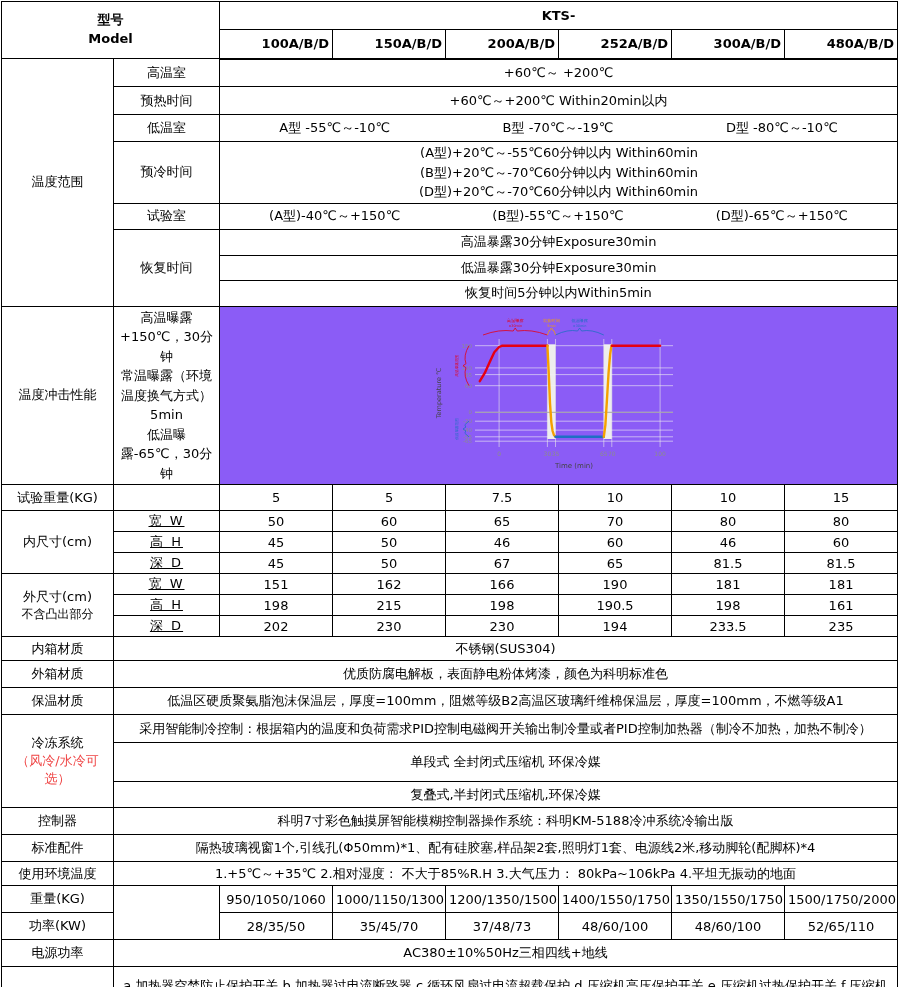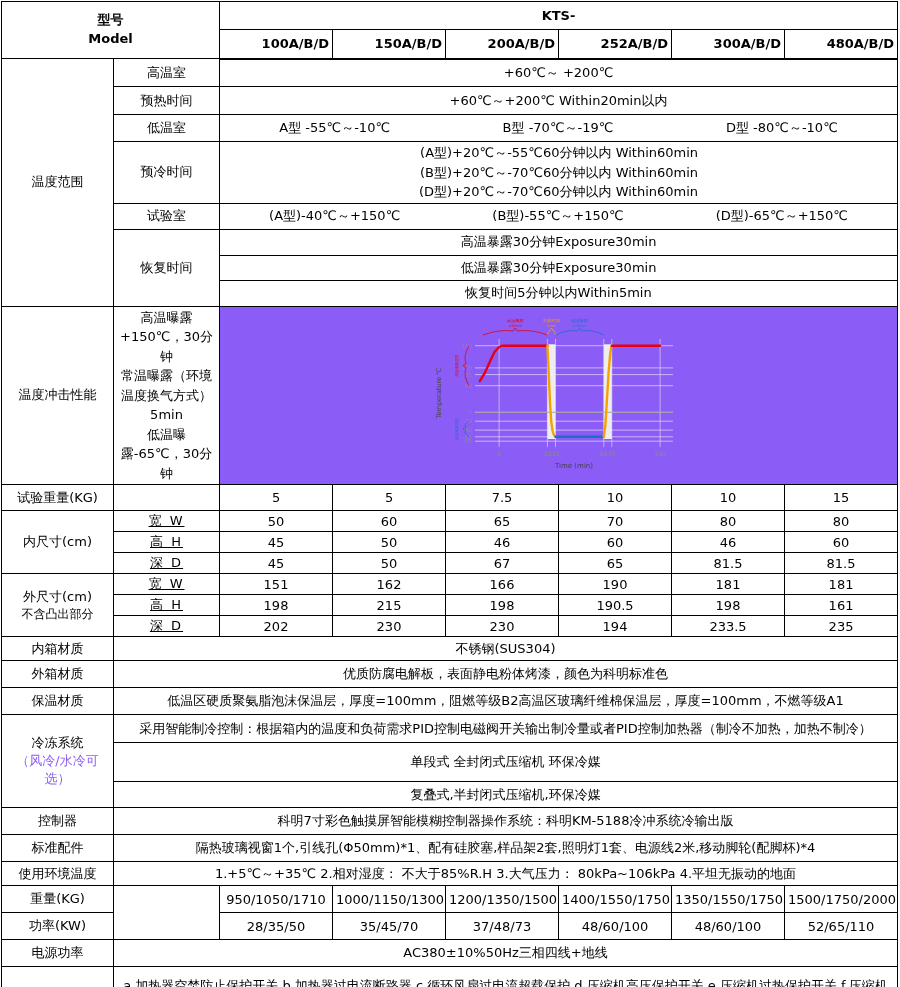--- a/index.html
+++ b/index.html
@@ -9,21 +9,21 @@
   .lbl{text-align:left;padding-left:5px;font-size:14px;}
   .sublbl{text-align:left;padding-left:5px;font-size:14px;}
   .sublbl-c{text-align:center;font-size:14px;letter-spacing:2px;text-decoration:underline;}
   .val{font-family:"Liberation Mono","DejaVu Sans Mono",monospace;font-size:13px;}
   .model-head{font-size:15px;font-weight:bold;text-align:left;padding-left:5px;vertical-align:top;line-height:1.45;}
   .kts{font-size:15px;font-weight:bold;}
   .model-name{font-family:"Liberation Mono","DejaVu Sans Mono",monospace;font-weight:bold;font-size:14px;}
   tr.thick-bottom td{border-bottom-width:2px;text-align:right;}
   .flex3{display:flex;justify-content:space-around;align-items:center;}
   .note{font-size:12px;font-weight:normal;}
-  .red{color:#8b5cf6;}
+  .red{color:#ef4444;}
   .shock-desc{text-align:left;padding:3px 3px;font-size:13px;line-height:1.5;vertical-align:top;}
   .mlines{display:inline-block;text-align:right;line-height:1.5;}
   .left-val{text-align:left;padding-left:26px;padding-right:12px;line-height:1.7;}
   .chart-cell{vertical-align:middle;text-align:center;background:#8b5cf6;}
 </style>
 </head>
 <body>
 
 <table class="spec">
   <colgroup>
@@ -278,21 +278,21 @@
     <td class="val" colspan="7">隔热玻璃视窗1个,引线孔(Φ50mm)*1、配有硅胶塞,样品架2套,照明灯1套、电源线2米,移动脚轮(配脚杯)*4</td>
   </tr>
   <tr style="height:24px">
     <td class="lbl">使用环境温度</td>
     <td class="val" colspan="7">1.+5℃～+35℃ 2.相对湿度： 不大于85%R.H 3.大气压力： 80kPa~106kPa 4.平坦无振动的地面</td>
   </tr>
 
   <tr style="height:27px">
     <td class="lbl">重量(KG)</td>
     <td rowspan="2"></td>
-    <td class="val">950/1050/1710</td>
+    <td class="val">950/1050/1060</td>
     <td class="val">1000/1150/1300</td>
     <td class="val">1200/1350/1500</td>
     <td class="val">1400/1550/1750</td>
     <td class="val">1350/1550/1750</td>
     <td class="val">1500/1750/2000</td>
   </tr>
   <tr style="height:27px">
     <td class="lbl">功率(KW)</td>
     <td class="val">28/35/50</td>
     <td class="val">35/45/70</td>

